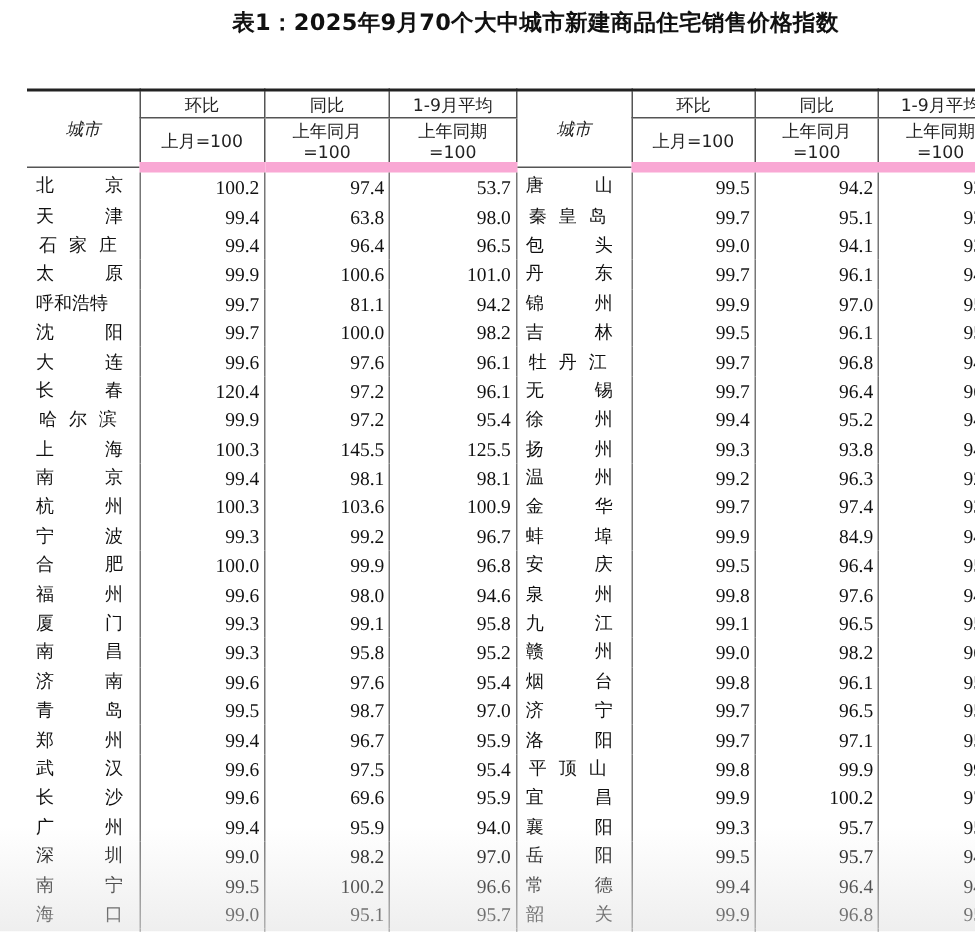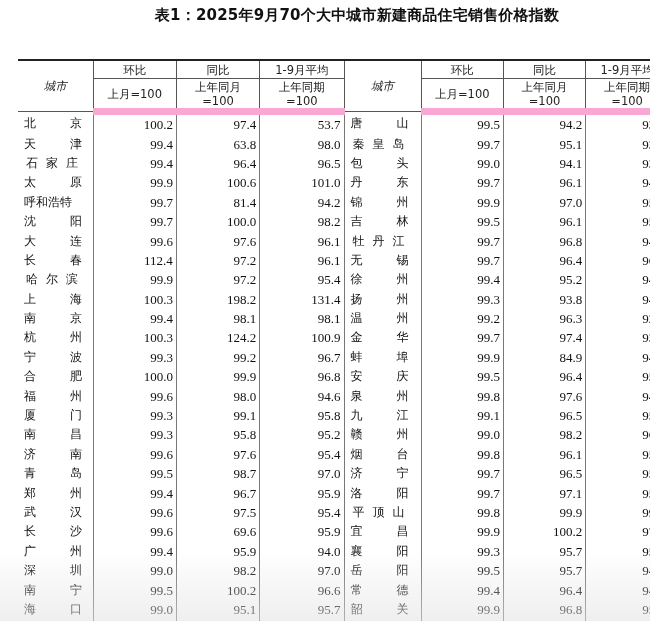--- a/index.html
+++ b/index.html
@@ -185,21 +185,21 @@
       <tr>
         <td class="city first">
           <span class="city-label four">
             <span>呼</span>
             <span>和</span>
             <span>浩</span>
             <span>特</span>
           </span>
         </td>
         <td class="num">99.7</td>
-        <td class="num">81.4</td>
+        <td class="num">81.1</td>
         <td class="num">94.2</td>
         <td class="city">
           <span class="city-label">
             <span>锦</span>
             <span>州</span>
           </span>
         </td>
         <td class="num">99.9</td>
         <td class="num">97.0</td>
         <td class="num">95.8</td>
@@ -245,21 +245,21 @@
         <td class="num">96.8</td>
         <td class="num">94.5</td>
       </tr>
       <tr>
         <td class="city first">
           <span class="city-label">
             <span>长</span>
             <span>春</span>
           </span>
         </td>
-        <td class="num">112.4</td>
+        <td class="num">120.4</td>
         <td class="num">97.2</td>
         <td class="num">96.1</td>
         <td class="city">
           <span class="city-label">
             <span>无</span>
             <span>锡</span>
           </span>
         </td>
         <td class="num">99.7</td>
         <td class="num">96.4</td>
@@ -287,22 +287,22 @@
         <td class="num">94.8</td>
       </tr>
       <tr>
         <td class="city first">
           <span class="city-label">
             <span>上</span>
             <span>海</span>
           </span>
         </td>
         <td class="num">100.3</td>
-        <td class="num">198.2</td>
-        <td class="num">131.4</td>
+        <td class="num">145.5</td>
+        <td class="num">125.5</td>
         <td class="city">
           <span class="city-label">
             <span>扬</span>
             <span>州</span>
           </span>
         </td>
         <td class="num">99.3</td>
         <td class="num">93.8</td>
         <td class="num">94.0</td>
       </tr>
@@ -327,21 +327,21 @@
         <td class="num">92.6</td>
       </tr>
       <tr>
         <td class="city first">
           <span class="city-label">
             <span>杭</span>
             <span>州</span>
           </span>
         </td>
         <td class="num">100.3</td>
-        <td class="num">124.2</td>
+        <td class="num">103.6</td>
         <td class="num">100.9</td>
         <td class="city">
           <span class="city-label">
             <span>金</span>
             <span>华</span>
           </span>
         </td>
         <td class="num">99.7</td>
         <td class="num">97.4</td>
         <td class="num">93.1</td>

